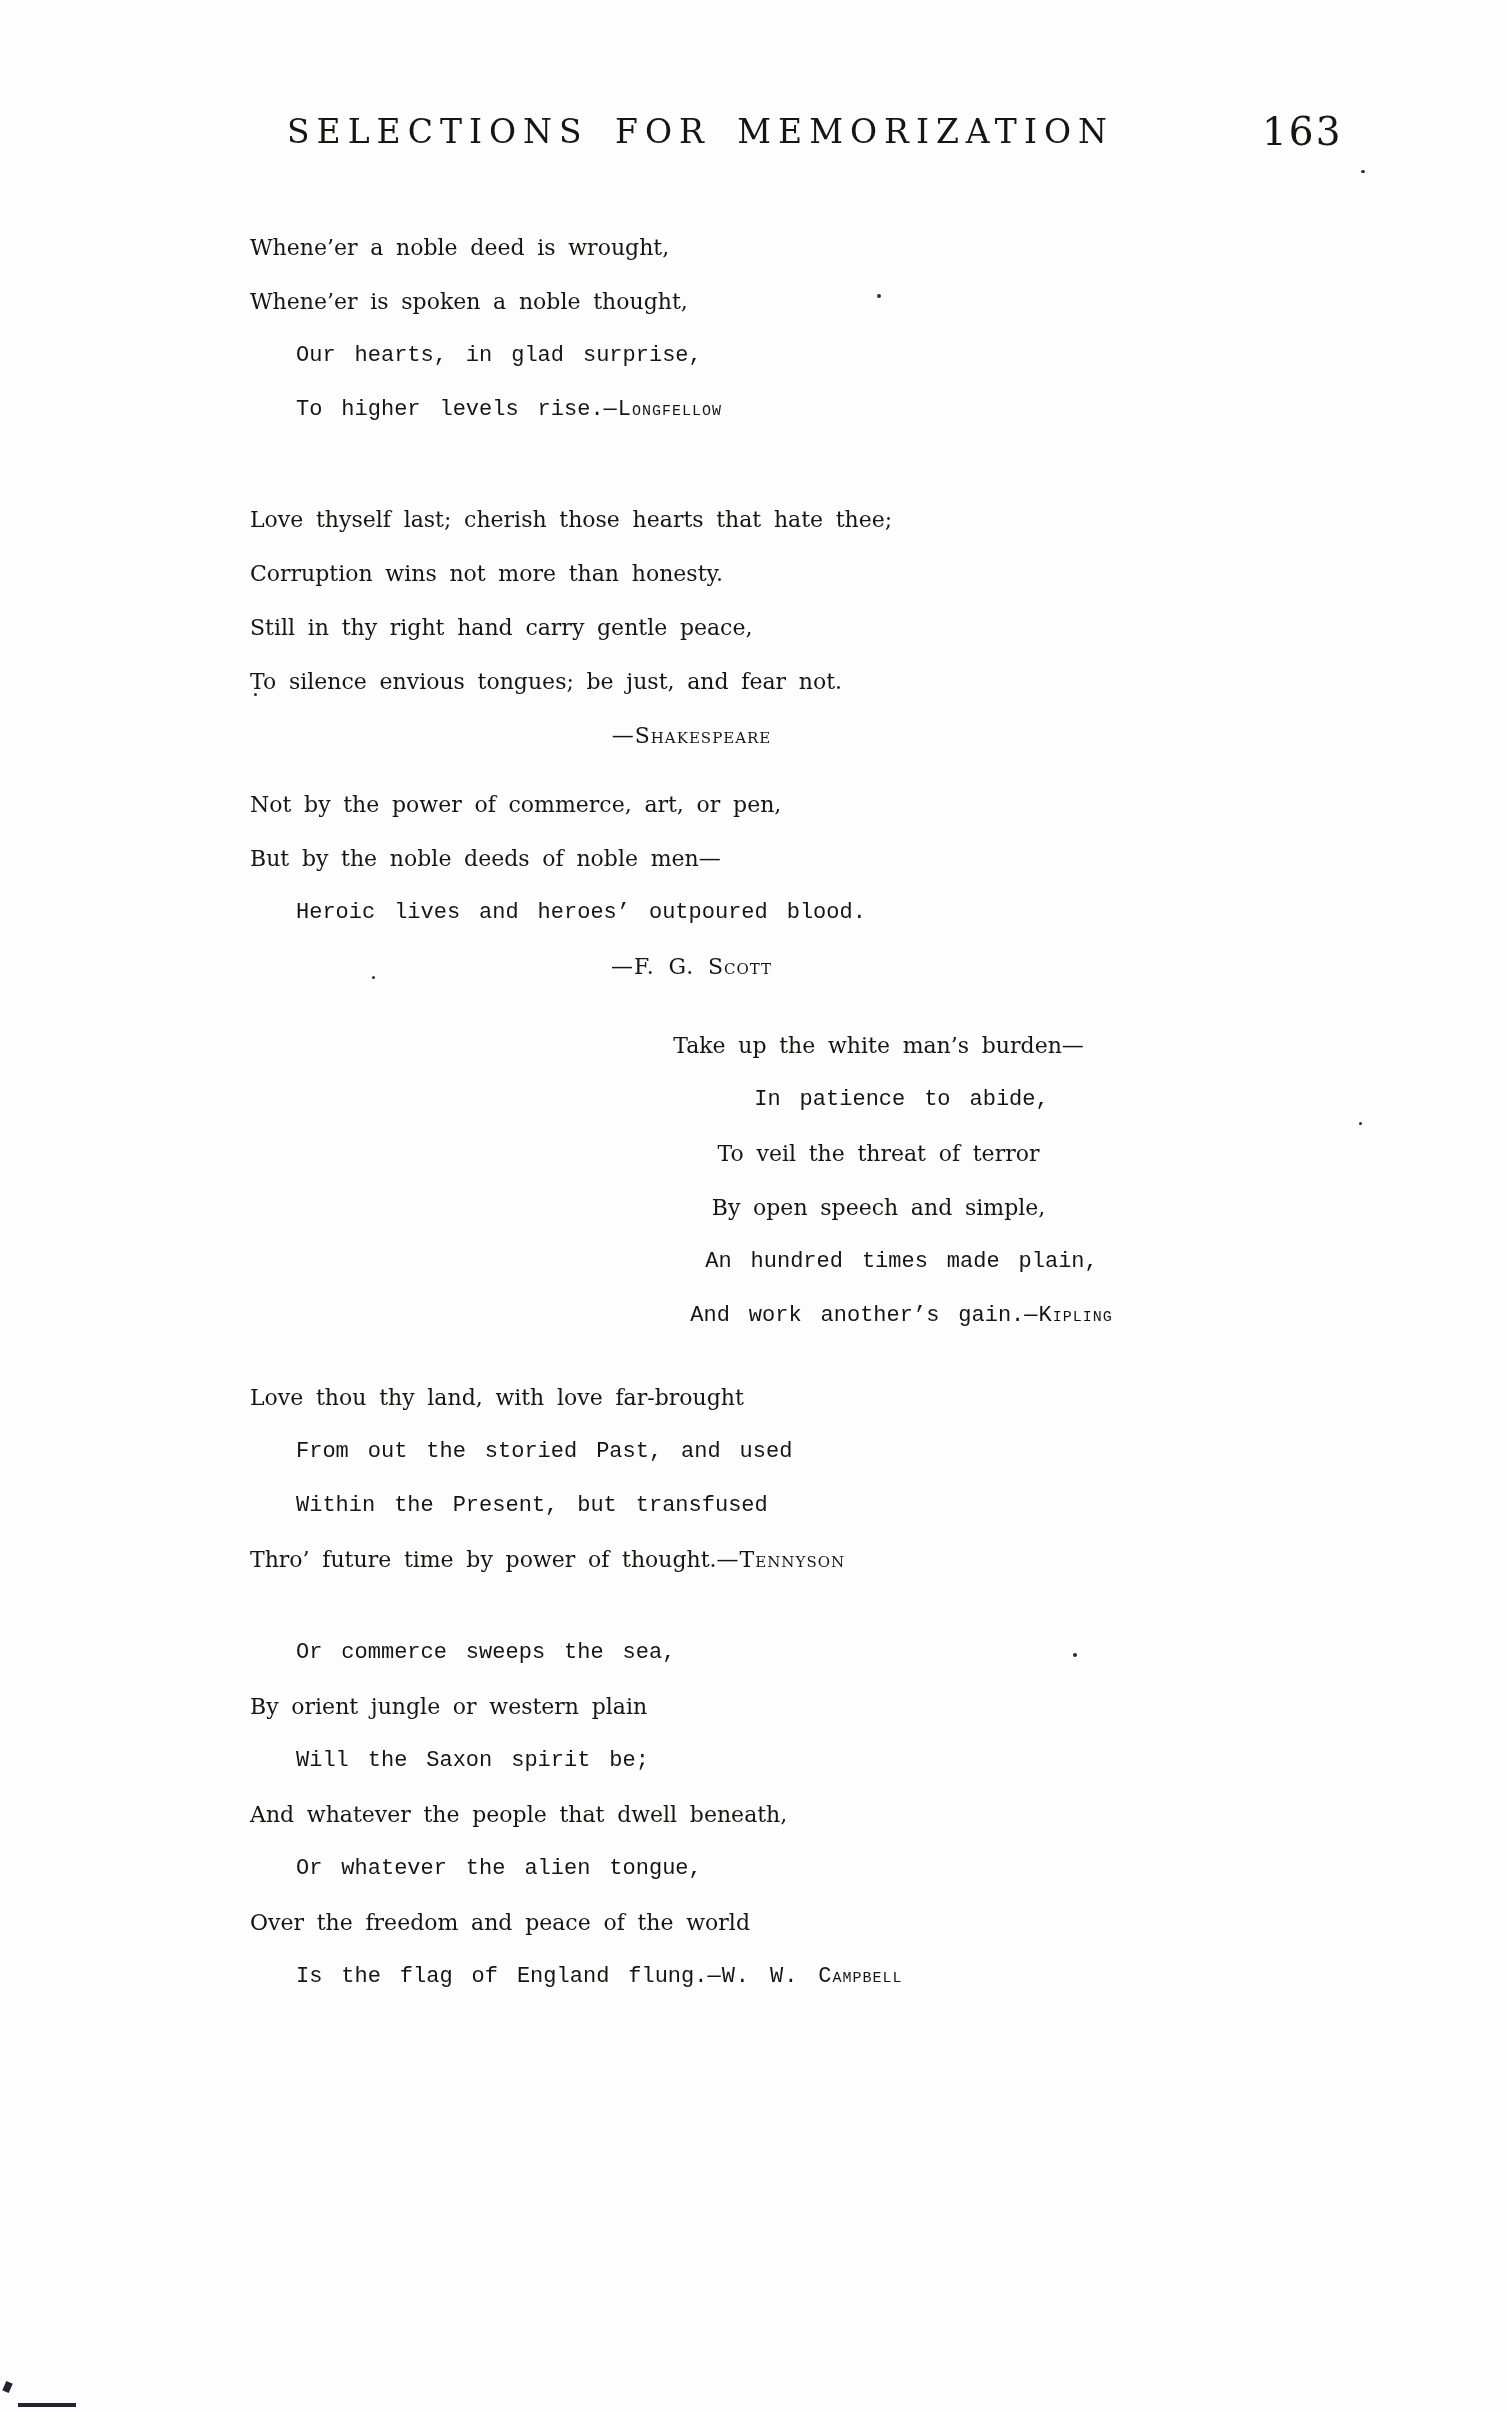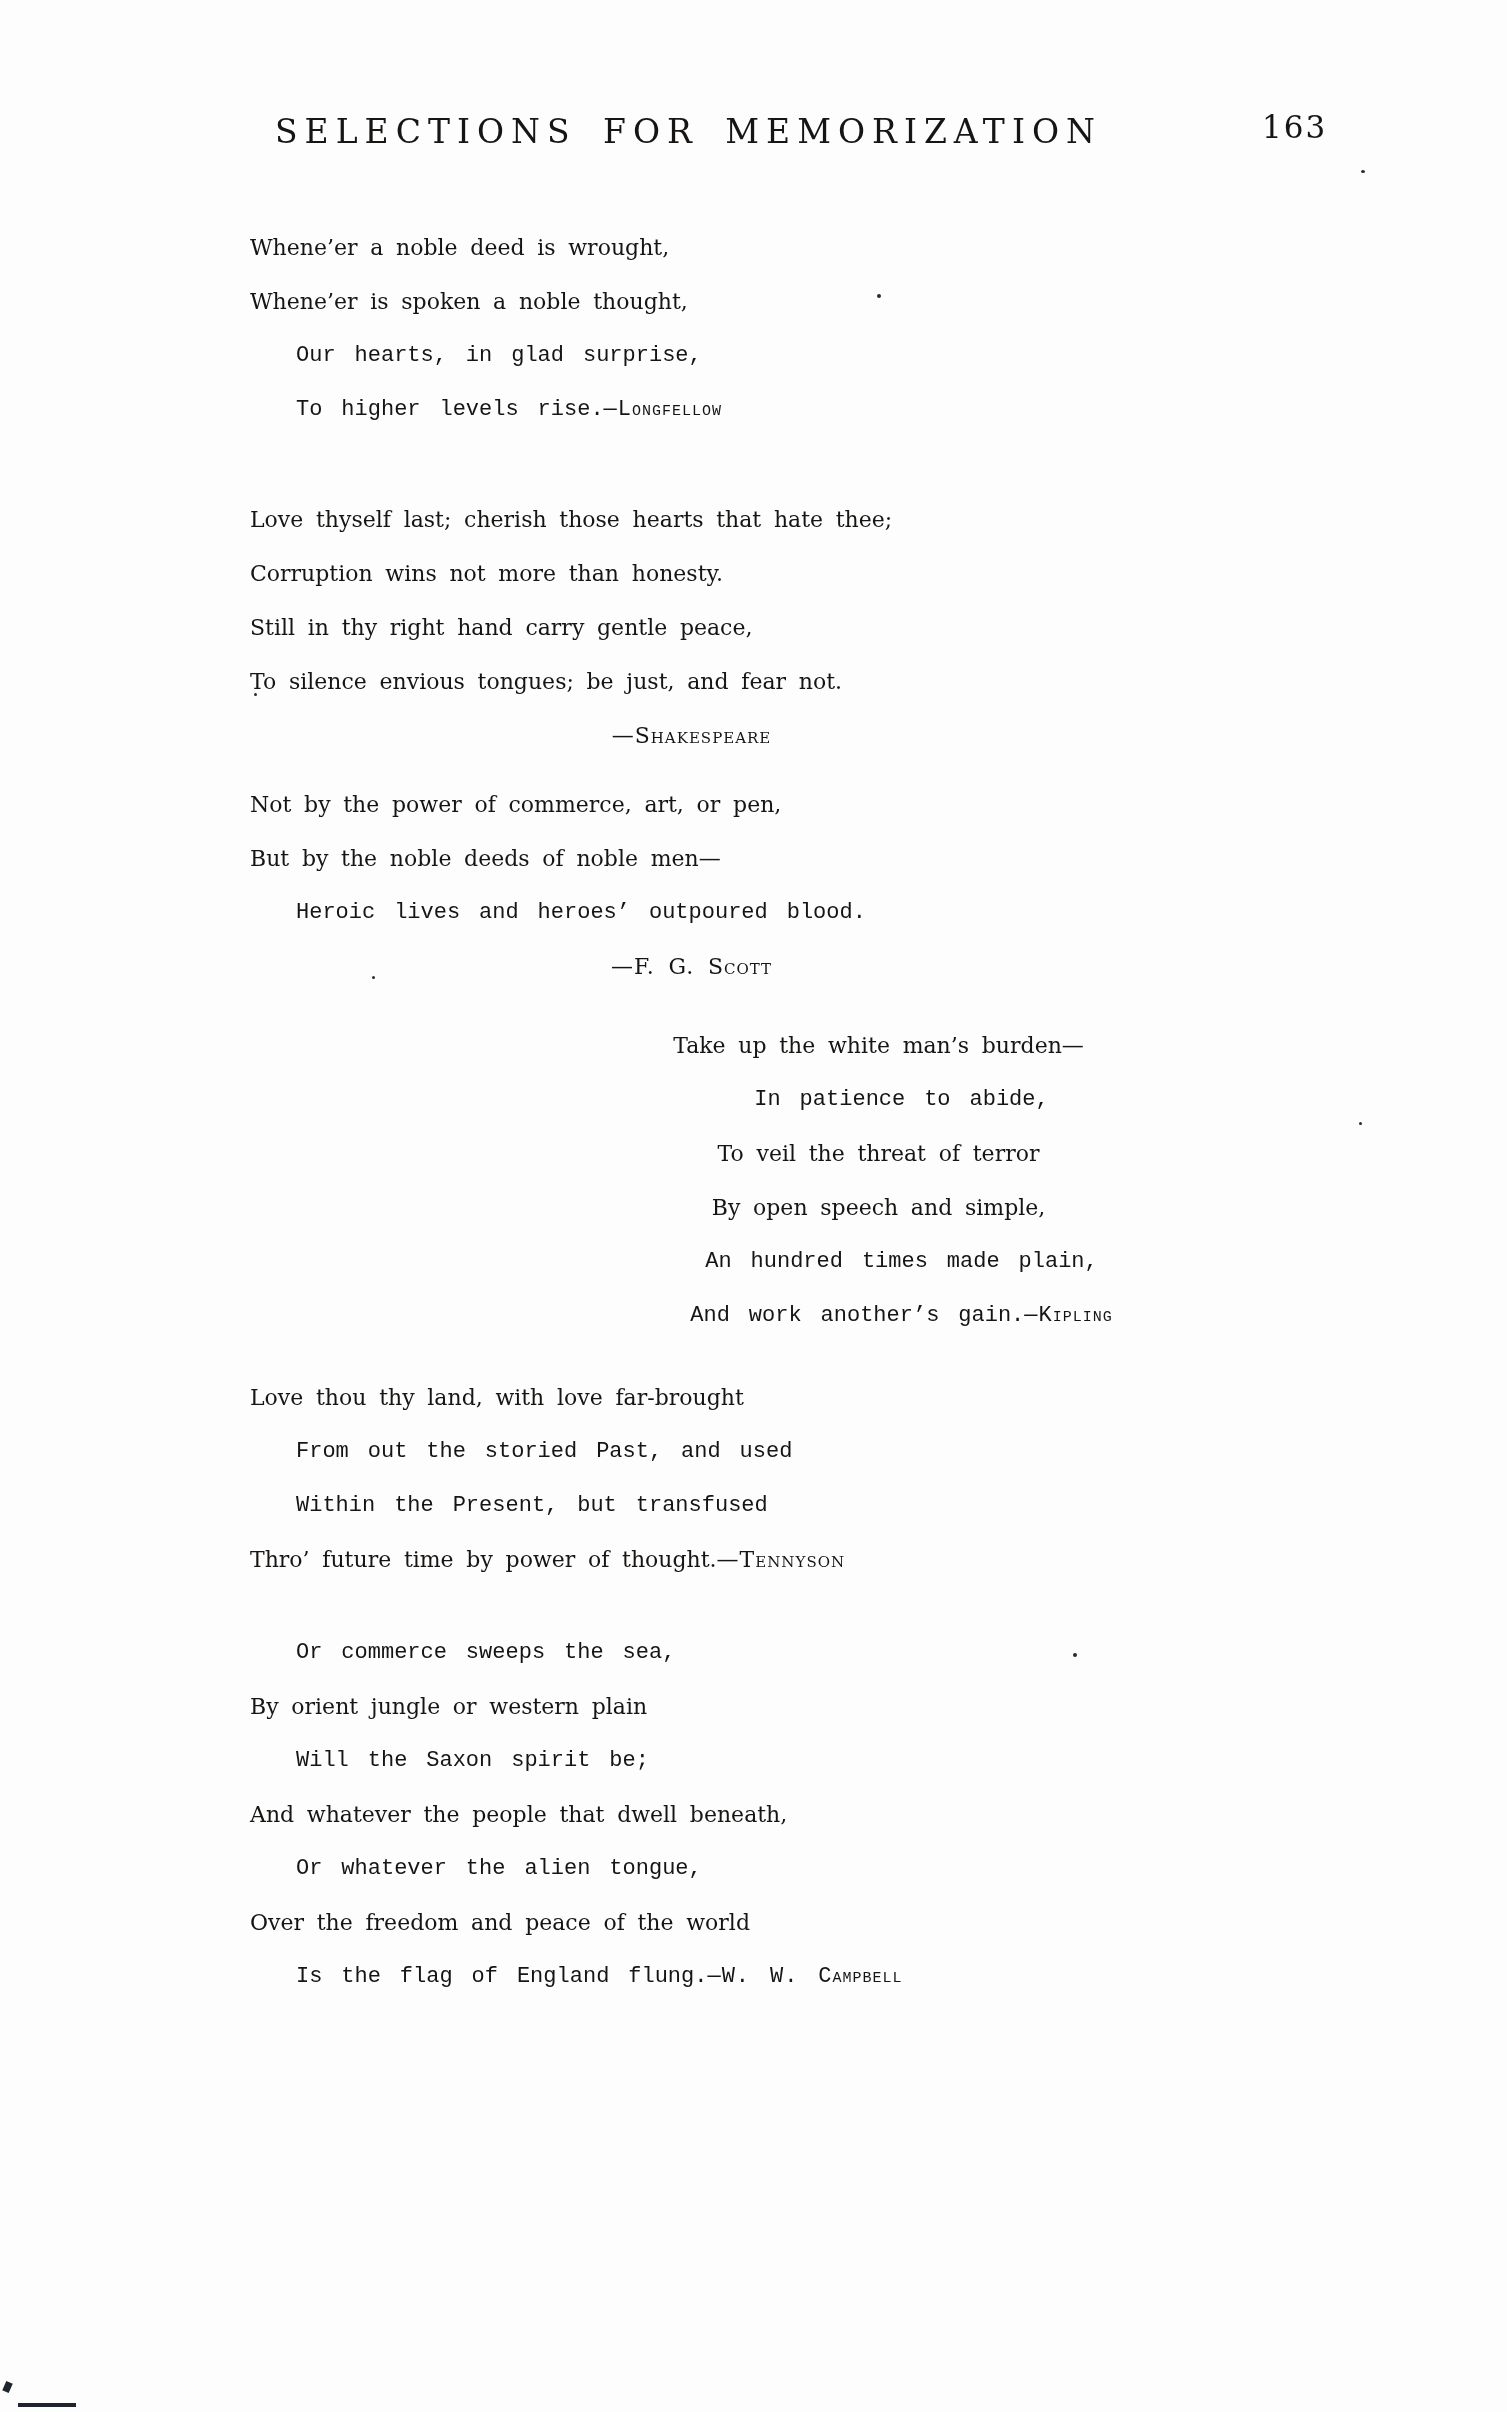--- a/index.html
+++ b/index.html
@@ -11,32 +11,32 @@
     height: 2412px;
     background: #fdfdfd;
     overflow: hidden;
     font-family: "DejaVu Serif", "Liberation Serif", serif;
     color: #171513;
   }
 
   .header { position: relative; height: 160px; }
   .title {
     position: absolute;
-    left: 275px;
+    left: 287px;
     top: 112px;
     font-size: 33px;
     letter-spacing: 7px;
     word-spacing: 9px;
     white-space: nowrap;
   }
   .pagenum {
     position: absolute;
     left: 1262px;
     top: 109px;
-    font-size: 31px;
+    font-size: 39px;
     letter-spacing: 2px;
   }
 
   .poems { padding-left: 250px; }
 
   .poem { position: relative; }
   .poem:nth-child(1) { margin-top: 61px; }
   .poem:nth-child(2) { margin-top: 56px; }
   .poem:nth-child(3) { margin-top: 15px; }
   .poem:nth-child(4) { margin-top: 25px; text-align: center; }

